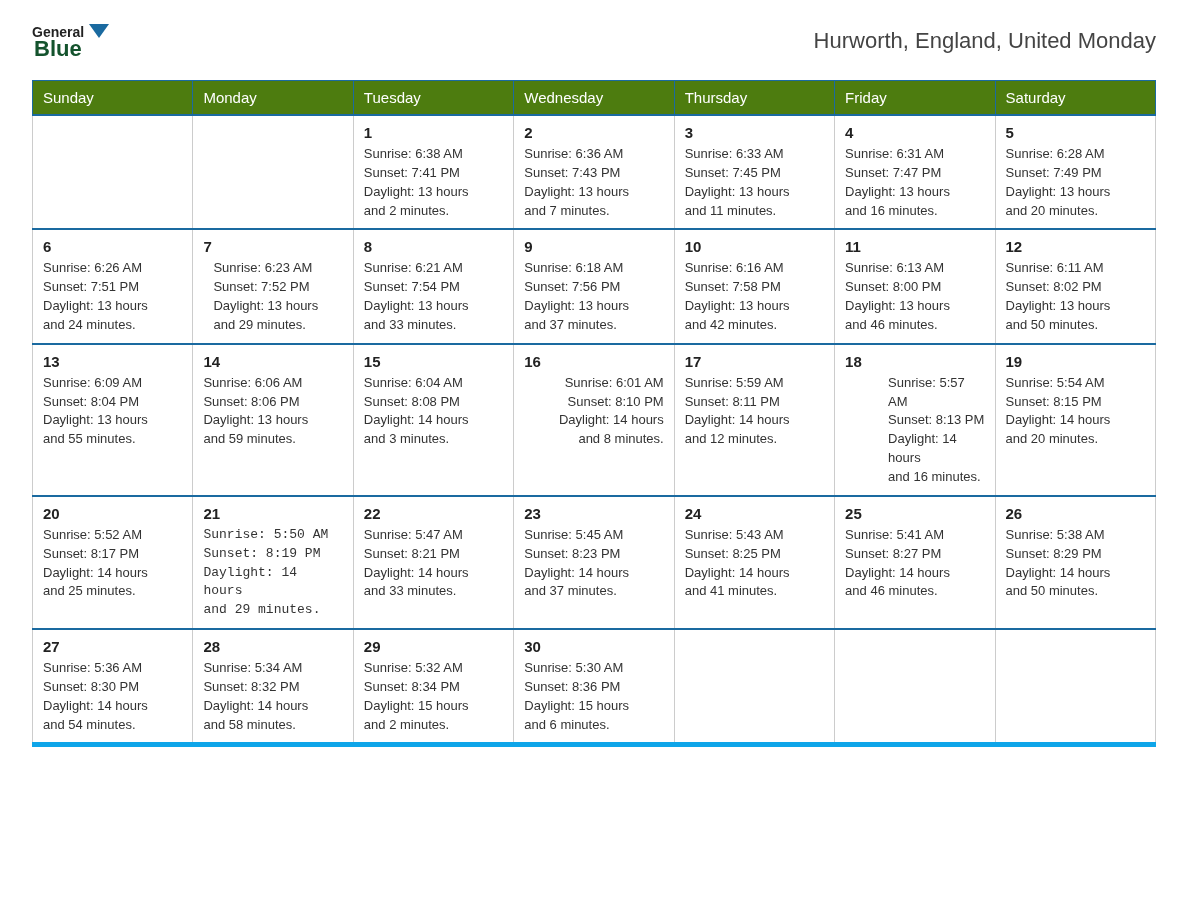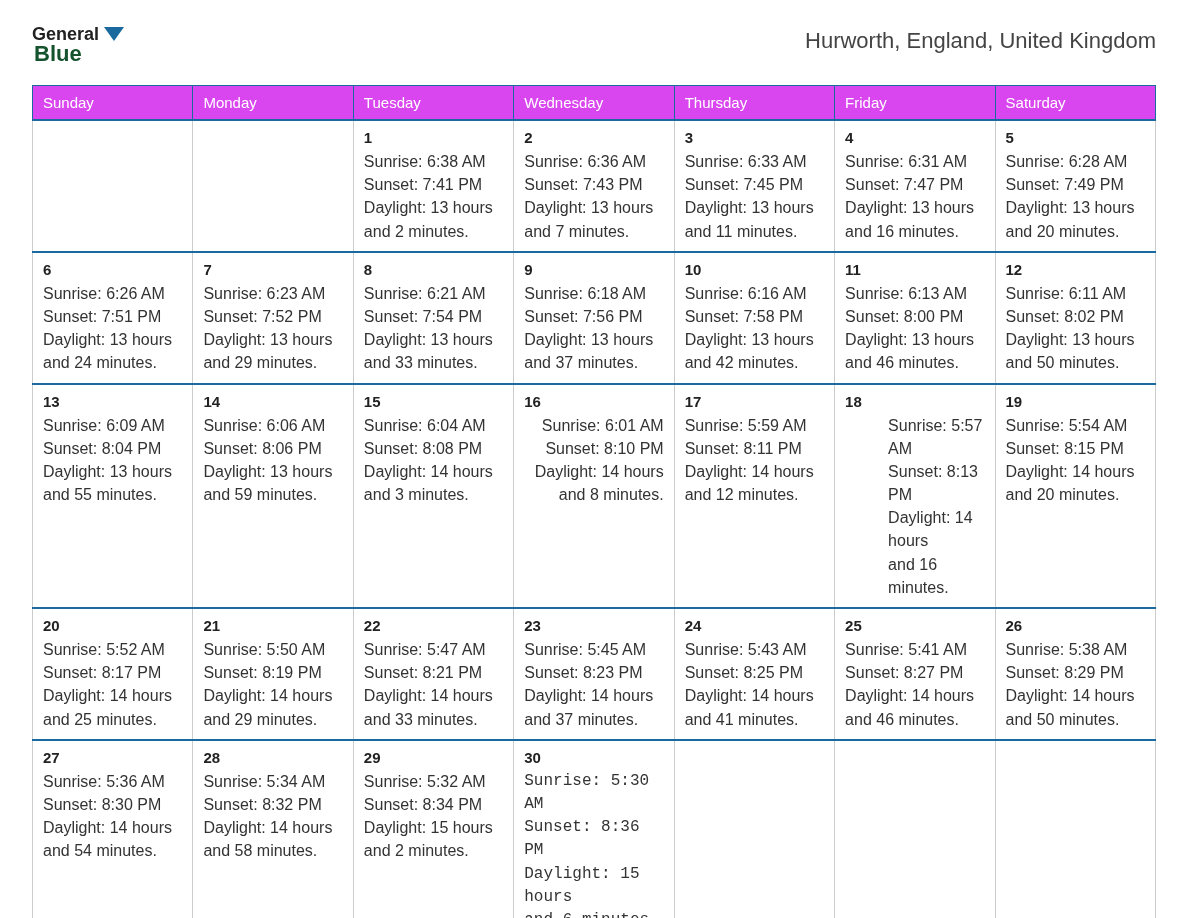--- a/index.html
+++ b/index.html
@@ -14,21 +14,21 @@
       justify-content: space-between;
       align-items: flex-start;
       margin-bottom: 18px;
     }
     .logo {
       display: flex;
       flex-direction: column;
       align-items: flex-start;
     }
     .logo-text {
-      font-size: 18px;
+      font-size: 14px;
       font-weight: bold;
       color: #222;
       display: flex;
       align-items: center;
       gap: 2px;
     }
     .logo-arrow {
       width: 0;
       height: 0;
       border-left: 10px solid transparent;
@@ -60,21 +60,21 @@
       font-weight: 400;
       color: #444;
       margin-top: 4px;
     }
     table {
       width: 100%;
       border-collapse: collapse;
       font-size: 13.5px;
     }
     thead tr {
-      background-color: #d946ef;
+      background-color: #4d7c0f;
       color: #fff;
     }
     thead th {
       padding: 8px 10px;
       font-weight: normal;
       font-size: 15px;
       text-align: left;
       border: 1px solid #1a6aa0;
     }
     tbody tr {
@@ -90,40 +90,40 @@
     }
     tbody td:first-child { border-left: 1px solid #ccc; }
     tbody td:last-child { border-right: 1px solid #ccc; }
     .day-num {
       font-size: 15px;
       font-weight: bold;
       margin-bottom: 4px;
       display: block;
     }
     .day-info {
-      font-size: 16px;
+      font-size: 13px;
       color: #333;
       line-height: 1.45;
     }
     .empty-cell { background: #fff; }
     tbody tr:last-child td { border-bottom: 5px solid #0ea5e9; }
   </style>
 </head>
 <body>
 
 <div class="header">
   <div class="logo">
     <div class="logo-text">
       <span>General</span>
       <span class="logo-arrow"></span>
     </div>
     <div class="logo-blue">Blue</div>
   </div>
   <div class="title-block">
-    <h2>Hurworth, England, United Kingdom</h2>
+    <h2>Hurworth, England, United Monday</h2>
   </div>
 </div>
 
 <table>
   <thead>
     <tr>
     <th>Sunday</th>
         <th>Monday</th>
         <th>Tuesday</th>
         <th>Wednesday</th>
@@ -175,21 +175,21 @@
       <tr>
         <td>
           <span class="day-num">6</span>
           <div class="day-info" style="white-space: pre-line;">Sunrise: 6:26 AM
 Sunset: 7:51 PM
 Daylight: 13 hours
 and 24 minutes.</div>
         </td>
         <td>
           <span class="day-num">7</span>
-          <div class="day-info" style="white-space: pre-line;">Sunrise: 6:23 AM
+          <div class="day-info" style="white-space: pre-line; margin-left: 10px;">Sunrise: 6:23 AM
 Sunset: 7:52 PM
 Daylight: 13 hours
 and 29 minutes.</div>
         </td>
         <td>
           <span class="day-num">8</span>
           <div class="day-info" style="white-space: pre-line;">Sunrise: 6:21 AM
 Sunset: 7:54 PM
 Daylight: 13 hours
 and 33 minutes.</div>
@@ -277,21 +277,21 @@
       <tr>
         <td>
           <span class="day-num">20</span>
           <div class="day-info" style="white-space: pre-line;">Sunrise: 5:52 AM
 Sunset: 8:17 PM
 Daylight: 14 hours
 and 25 minutes.</div>
         </td>
         <td>
           <span class="day-num">21</span>
-          <div class="day-info" style="white-space: pre-line;">Sunrise: 5:50 AM
+          <div class="day-info" style="white-space: pre-line; font-family: Liberation Mono, monospace;">Sunrise: 5:50 AM
 Sunset: 8:19 PM
 Daylight: 14 hours
 and 29 minutes.</div>
         </td>
         <td>
           <span class="day-num">22</span>
           <div class="day-info" style="white-space: pre-line;">Sunrise: 5:47 AM
 Sunset: 8:21 PM
 Daylight: 14 hours
 and 33 minutes.</div>
@@ -342,21 +342,21 @@
         </td>
         <td>
           <span class="day-num">29</span>
           <div class="day-info" style="white-space: pre-line;">Sunrise: 5:32 AM
 Sunset: 8:34 PM
 Daylight: 15 hours
 and 2 minutes.</div>
         </td>
         <td>
           <span class="day-num">30</span>
-          <div class="day-info" style="white-space: pre-line; font-family: Liberation Mono, monospace;">Sunrise: 5:30 AM
+          <div class="day-info" style="white-space: pre-line;">Sunrise: 5:30 AM
 Sunset: 8:36 PM
 Daylight: 15 hours
 and 6 minutes.</div>
         </td>
         <td class="empty-cell"></td>
         <td class="empty-cell"></td>
         <td class="empty-cell"></td>
       </tr>
     </tbody>
 </table>

